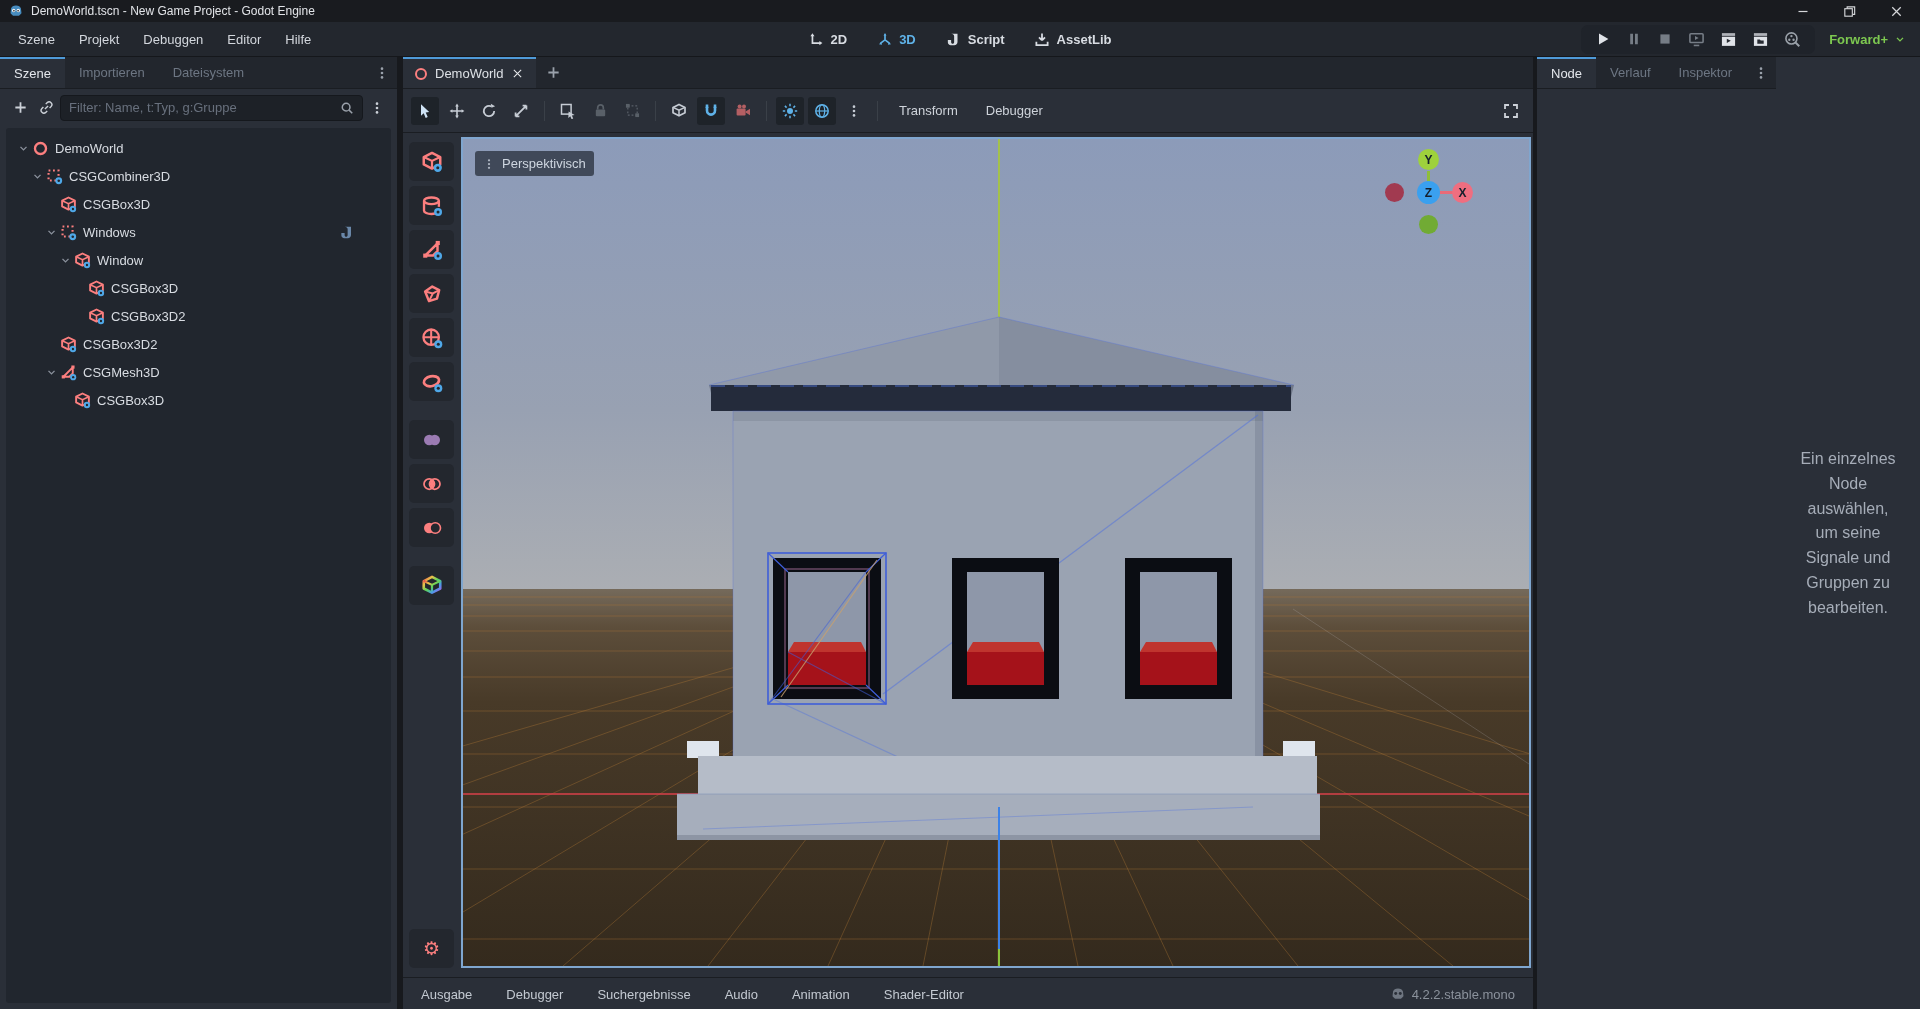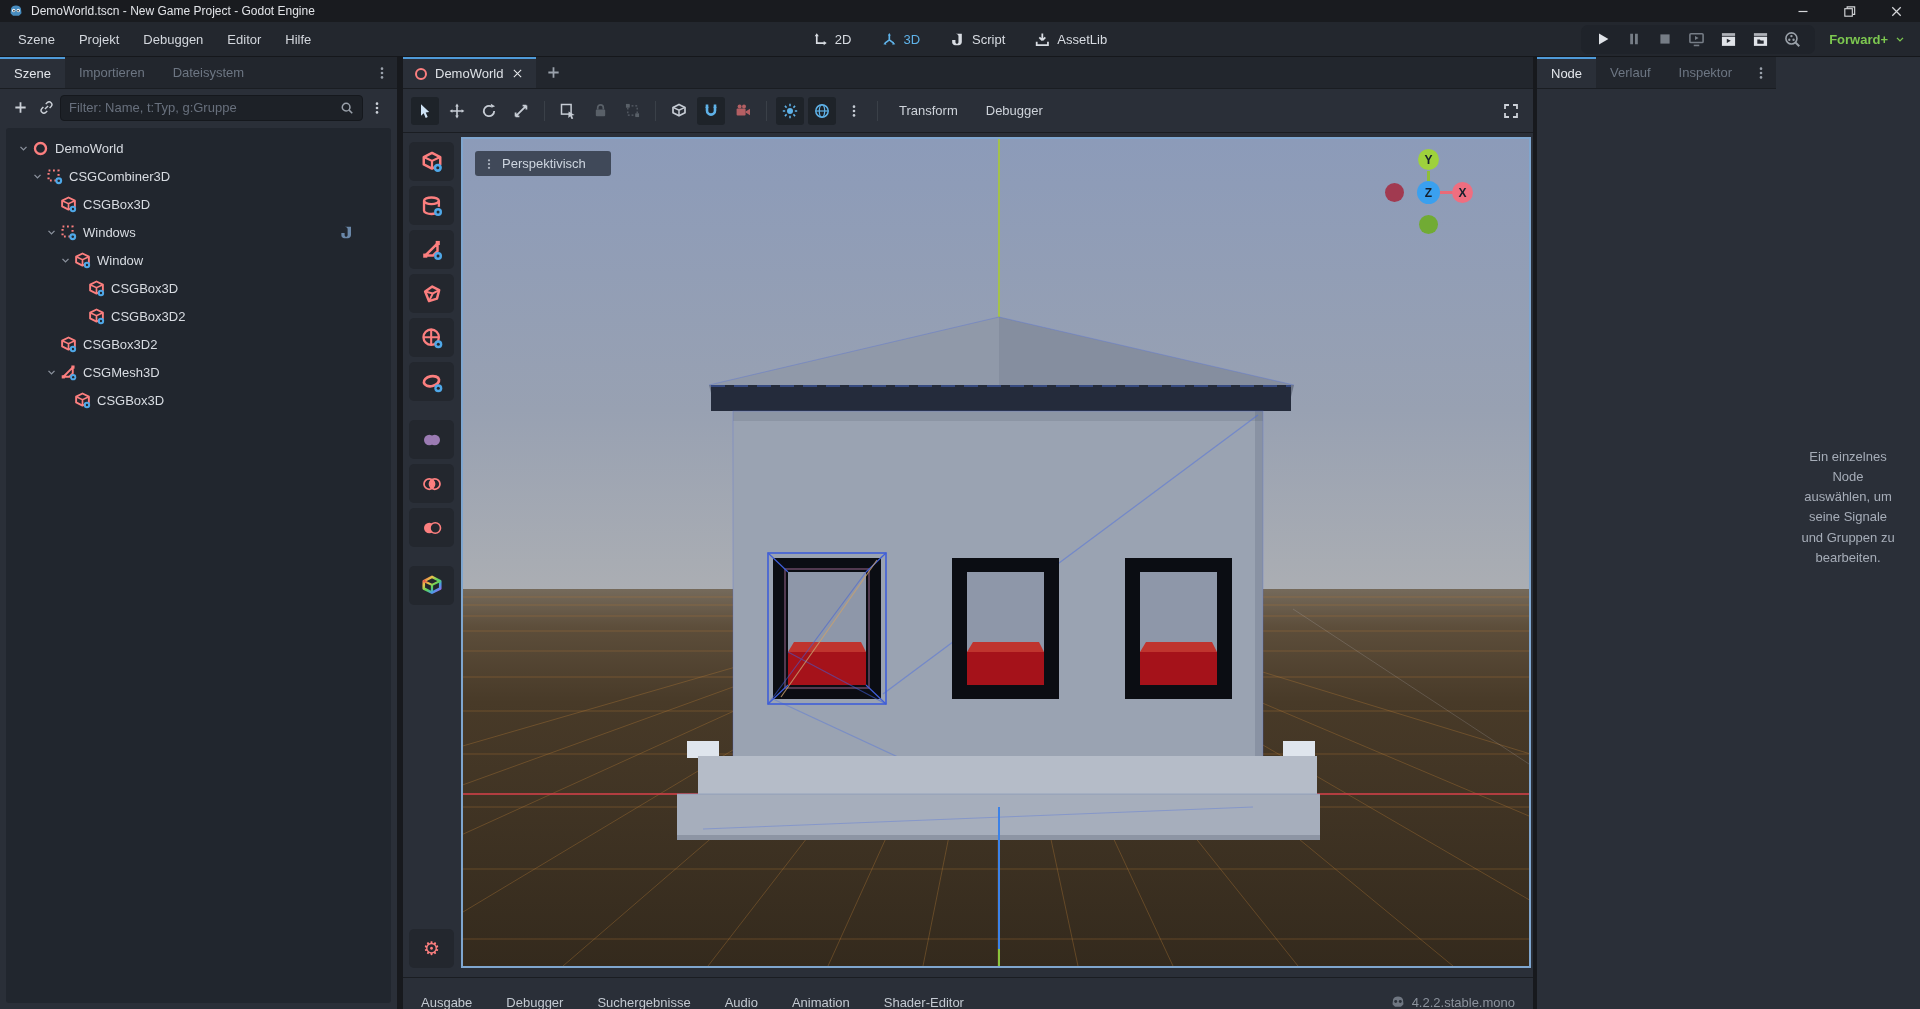--- a/index.html
+++ b/index.html
@@ -18,21 +18,21 @@
     display:flex;align-items:center;font-size:12px;color:#e2e4e8;}
   .titlebar .logo{margin:0 8px 0 9px}
   .wincontrols{margin-left:auto;display:flex;height:100%}
   .wbtn{width:47px;height:100%;display:flex;align-items:center;justify-content:center;color:#d5d7da}
   
   .menubar{position:absolute;left:0;top:22px;width:1920px;height:35px;background:var(--menubar);
     border-bottom:1px solid #15171b;display:flex;align-items:center;}
   .menus{display:flex;margin-left:6px}
   .menu-item{padding:6px 12px;font-size:13px;color:#d3d7dd;border-radius:3px;cursor:default}
   .workspaces{position:absolute;left:50%;transform:translateX(-50%);display:flex;gap:30px;align-items:center}
-  .ws{display:flex;gap:7px;align-items:center;font-size:13px;font-weight:normal;color:#d8dce2}
+  .ws{display:flex;gap:7px;align-items:center;font-size:13px;font-weight:bold;color:#d8dce2}
   .ws.active{color:var(--accent)}
   .rightbar{margin-left:auto;display:flex;align-items:center;margin-right:14px;gap:14px}
   .playgroup{display:flex;align-items:center;gap:15px;background:#1f232a;border-radius:7px;padding:6px 14px}
   .pic{color:#767d86}.pic.bright{color:#e0e3e8}.pic.mid{color:#9aa1a9}
   .renderer{display:flex;align-items:center;gap:6px;font-size:13px;font-weight:bold;color:var(--green)}
   
   .dock{position:absolute;top:57px;bottom:0;background:var(--panel)}
   .dock-left{left:0;width:397px;display:flex;flex-direction:column}
   .dock-right{left:1537px;width:383px;display:flex;flex-direction:row}
   .tabstrip{height:32px;background:var(--strip);display:flex;align-items:stretch;border-bottom:1px solid #1a1d22}
@@ -76,34 +76,34 @@
   .scenearea{flex:1;position:relative;background:var(--panel)}
   .csgcol{position:absolute;left:0;top:4px;bottom:5px;width:57px;display:flex;flex-direction:column;align-items:center;padding-top:5px}
   .cbtn{width:45px;height:39px;background:var(--btn);border-radius:5px;margin-bottom:5px;
     display:flex;align-items:center;justify-content:center}
   .cgap{height:14px}
   .cbtn.last{margin-top:auto;margin-bottom:4px}
   .gearglyph{font-size:19px;color:var(--red);line-height:1}
   
   .viewport{position:absolute;left:58px;top:4px;width:1070px;height:831px;border:2px solid #7fa6cf;background:#98a2b4;overflow:hidden}
   .persp{position:absolute;left:12px;top:12px;background:rgba(58,66,80,.92);border-radius:3px;
-    display:flex;align-items:center;gap:7px;padding:5px 25px 5px 8px;font-size:13px;color:#ced6e0}
+    display:flex;align-items:center;gap:7px;padding:5px 8px 5px 8px;font-size:13px;color:#ced6e0}
   .pdots{color:#aeb6c2}
   .gizmo{position:absolute;right:52px;top:6px;width:96px;height:96px}
   .gz{position:absolute;border-radius:50%;display:flex;align-items:center;justify-content:center;
     font-size:12px;font-weight:bold;color:#15202c}
   .gline{position:absolute}
   
-  .bottombar{height:32px;background:var(--panel);display:flex;align-items:center;padding:8px 18px;gap:34px;
+  .bottombar{height:32px;background:var(--panel);display:flex;align-items:center;padding:0 18px;gap:34px;
     font-size:13px;color:#c3c9d1;border-top:1px solid #1a1d22}
   .bbitem{padding-top:9px;height:100%}
   .bversion{margin-left:auto;display:flex;align-items:flex-start;gap:7px;color:#8b929c;padding-top:9px;height:100%}
   
   .rcontent{flex:1;position:relative}
-  .rmsg{position:absolute;left:22px;right:22px;top:390px;text-align:center;font-size:13px;line-height:1.55;color:#a6adb8}
+  .rmsg{position:absolute;left:22px;right:22px;top:390px;text-align:center;font-size:16px;line-height:1.55;color:#a6adb8}
 </style>
 </head>
 <body>
 
 <svg width="0" height="0" style="position:absolute">
   <defs>
     <linearGradient id="gsky" x1="0" y1="0" x2="0" y2="1">
       <stop offset="0" stop-color="#8c9bb9"></stop>
         <stop offset=".6" stop-color="#98a1b2"></stop>
         <stop offset="1" stop-color="#abaeb3"></stop>

